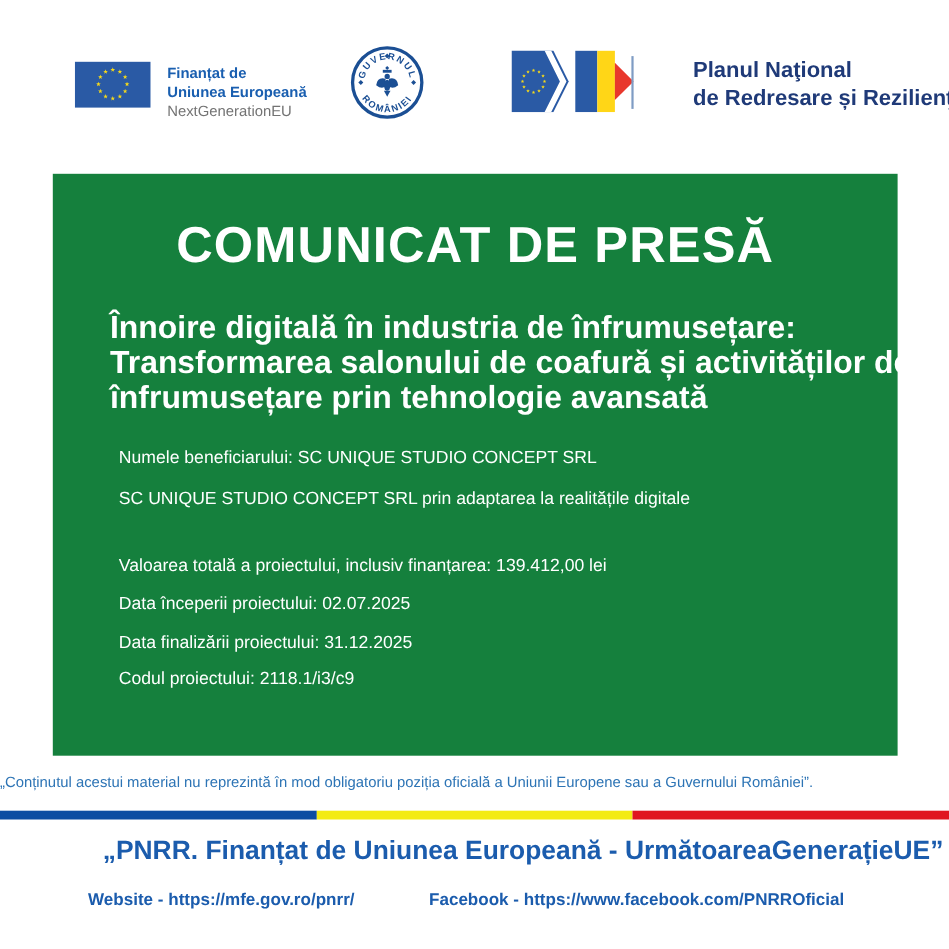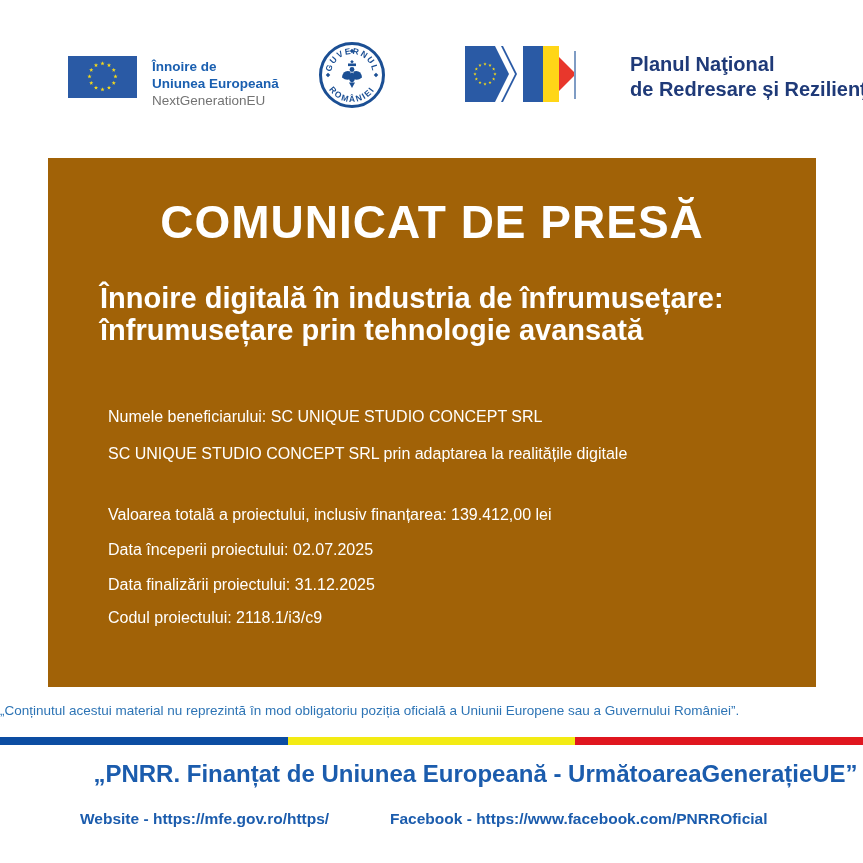--- a/index.html
+++ b/index.html
@@ -11,21 +11,21 @@
   .eu-text .b{font-weight:bold;color:#1a5fb0;}
   .eu-text .g{color:#737373;font-weight:normal;}
 
   .gov-seal{position:absolute;left:318px;top:41px;}
 
   .pnrr-logo{position:absolute;left:465px;top:46px;}
   .pnrr-divider{position:absolute;left:574px;top:51px;width:2px;height:48px;background:#7f9cc4;}
   .pnrr-text{position:absolute;left:584px;top:52px;font-size:20px;font-weight:bold;color:#1f3a78;line-height:25px;white-space:nowrap;margin-left:46px;}
 
   
-  .bluebox{position:absolute;left:48px;top:158px;width:768px;height:529px;background:#a16207;color:#ffffff;}
+  .bluebox{position:absolute;left:48px;top:158px;width:768px;height:529px;background:#15803d;color:#ffffff;}
   .pr-title{position:absolute;top:36px;left:0;width:100%;text-align:center;
             font-size:46px;font-weight:bold;letter-spacing:1px;line-height:56px;white-space:nowrap;}
   .pr-subtitle{position:absolute;left:52px;top:124px;font-size:29px;font-weight:bold;line-height:32px;white-space:nowrap;}
   .detail{position:absolute;left:60px;font-size:16px;line-height:26px;white-space:nowrap;}
 
   
   .disclaimer{position:absolute;top:703px;left:0;width:100%;text-align:left;
               font-size:13.5px;color:#2d74b5;}
   .stripe{position:absolute;top:737px;left:0;width:863px;height:8px;display:flex;}
   .stripe>div{flex:1;height:100%;}
@@ -61,21 +61,21 @@
     <use href="#star" x="31.9" y="30.9" width="5.2" height="5.2"></use>
     <use href="#star" x="25.4" y="29.16" width="5.2" height="5.2"></use>
     <use href="#star" x="20.64" y="24.4" width="5.2" height="5.2"></use>
     <use href="#star" x="18.9" y="17.9" width="5.2" height="5.2"></use>
     <use href="#star" x="20.64" y="11.4" width="5.2" height="5.2"></use>
     <use href="#star" x="25.4" y="6.64" width="5.2" height="5.2"></use>
   </svg>
 </div>
 
 <div class="eu-text">
-  <div class="b">Înnoire de</div>
+  <div class="b">Finanțat de</div>
   <div class="b">Uniunea Europeană</div>
   <div class="g">NextGenerationEU</div>
 </div>
 
 <div class="gov-seal">
   <svg width="68" height="68" viewBox="-34 -34 68 68">
     <circle cx="0" cy="0" r="31.5" fill="#ffffff" stroke="#1b4f94" stroke-width="3"></circle>
     <defs>
       <path id="arcTop" d="M -21,0 A 21,21 0 0 1 21,0"></path>
       <path id="arcBottom" d="M -27,0 A 27,27 0 0 0 27,0"></path>
@@ -128,20 +128,21 @@
 <div class="pnrr-text">
   <div>Planul Naţional</div>
   <div>de Redresare și Rezilienţă</div>
 </div>
 
 <div class="bluebox">
   <div class="pr-title">COMUNICAT DE PRESĂ</div>
 
   <div class="pr-subtitle">
     <div>Înnoire digitală în industria de înfrumusețare:</div>
+    <div>Transformarea salonului de coafură și activităților de</div>
     <div>înfrumusețare prin tehnologie avansată</div>
   </div>
 
   <div class="detail" style="top:246px">
     <div>Numele beneficiarului: SC UNIQUE STUDIO CONCEPT SRL</div>
   </div>
   <div class="detail" style="top:283px">
     <div>SC UNIQUE STUDIO CONCEPT SRL prin adaptarea la realitățile digitale</div>
   </div>
   <div class="detail" style="top:344px">
@@ -161,14 +162,14 @@
 <div class="disclaimer">„Conținutul acestui material nu reprezintă în mod obligatoriu poziția oficială a Uniunii Europene sau a Guvernului României”.</div>
 
 <div class="stripe">
   <div class="s-blue"></div>
   <div class="s-yellow"></div>
   <div class="s-red"></div>
 </div>
 
 <div class="slogan">„PNRR. Finanțat de Uniunea Europeană - UrmătoareaGenerațieUE”</div>
 
-<div class="link website">Website - https://mfe.gov.ro/https/</div>
+<div class="link website">Website - https://mfe.gov.ro/pnrr/</div>
 <div class="link facebook">Facebook - https://www.facebook.com/PNRROficial</div>
 
 </body></html>

